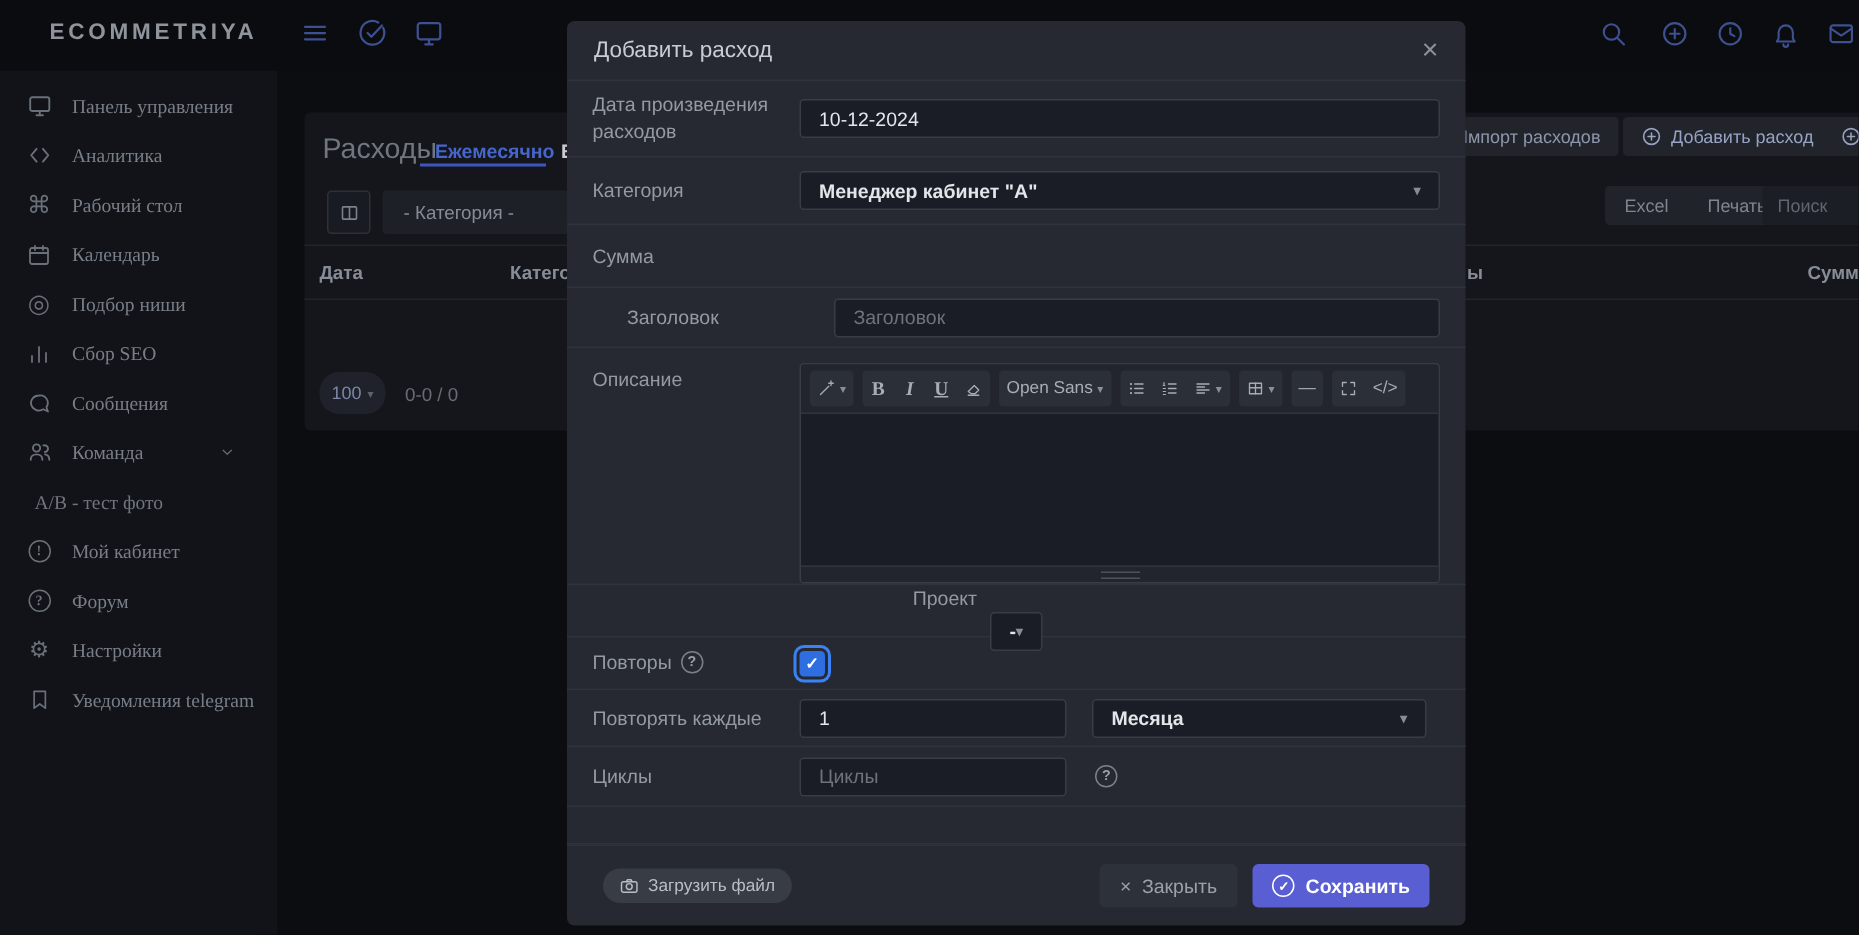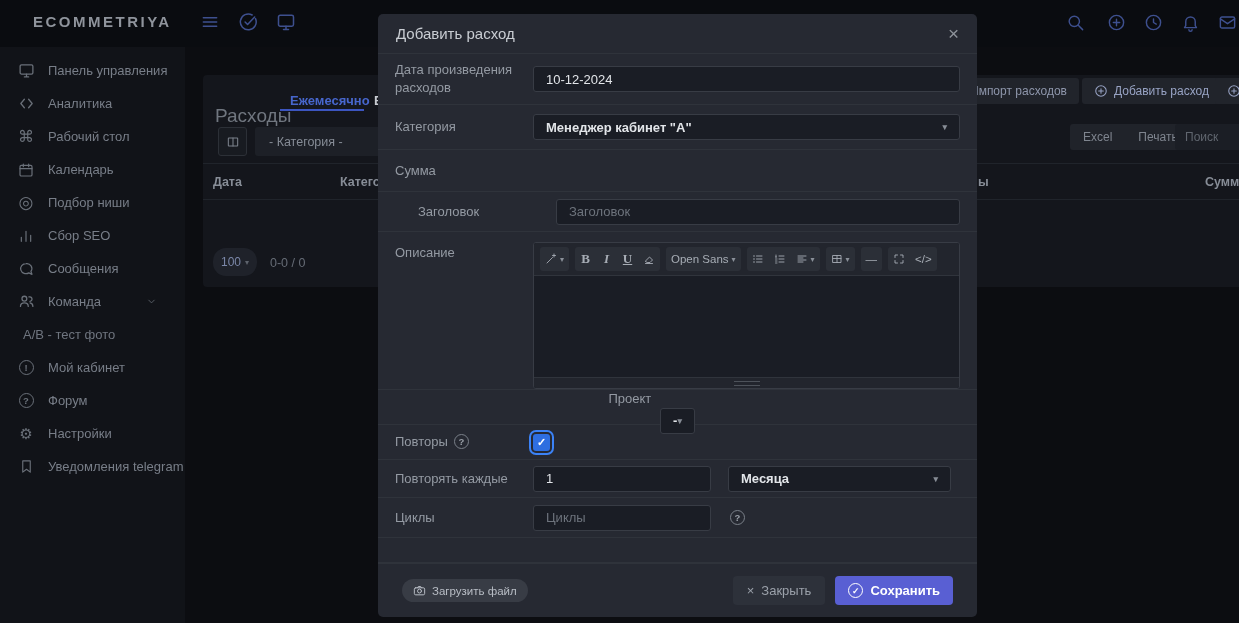--- a/index.html
+++ b/index.html
@@ -29,31 +29,31 @@
   }
   svg{display:block;}
   .ico{stroke:currentColor;fill:none;stroke-width:1.8;stroke-linecap:round;stroke-linejoin:round;}
 
   
   .topbar{position:absolute;left:0;top:0;width:100%;height:47px;background:var(--topbar-bg);z-index:2;}
   .logo{position:absolute;left:33px;top:13px;font-size:15px;font-weight:bold;letter-spacing:2.5px;color:#8f949c;}
   .tb-ic{position:absolute;top:11px;width:22px;height:22px;color:var(--blue-icon);display:flex;align-items:center;justify-content:center;cursor:pointer;}
 
   
-  .sidebar{position:absolute;left:0;top:47px;width:185px;bottom:0;background:var(--sidebar-bg);padding-top:7px;z-index:1;}
+  .sidebar{position:absolute;left:0;top:47px;width:185px;bottom:0;background:var(--sidebar-bg);padding-top:7px;z-index:1;font-family:Liberation Serif, serif;}
   .side-item{height:33px;display:flex;align-items:center;padding-left:17px;color:var(--side-text);font-size:13px;cursor:pointer;position:relative;}
   .side-item .si{width:18px;height:18px;margin-right:13px;color:var(--side-icon);display:flex;align-items:center;justify-content:center;font-size:15px;}
   .side-item.noicon{padding-left:23px;color:#6f757f;}
   .qcirc{width:15px;height:15px;border:1.4px solid var(--side-icon);border-radius:50%;display:flex;align-items:center;justify-content:center;font-size:9.5px;font-weight:bold;color:var(--side-icon);}
   .chev{position:absolute;right:28px;color:#626871;}
 
   
   .main{position:absolute;left:185px;top:47px;right:0;bottom:0;background:var(--main-bg);z-index:1;}
   .panel{position:absolute;left:18px;top:28px;width:1040px;height:212px;background:var(--panel-bg);border-radius:4px;}
-  .page-title{position:absolute;left:12px;top:30px;font-size:19px;color:#70767f;text-align:center;}
+  .page-title{position:absolute;left:12px;top:14px;font-size:19px;color:#70767f;text-align:center;}
   .tab-active{position:absolute;left:87px;top:18px;font-size:13px;font-weight:bold;color:var(--tab-blue);cursor:pointer;}
   .tab-underline{position:absolute;left:77px;top:34px;width:84px;height:2px;background:#3c55c0;}
   .tab-partial{position:absolute;left:171px;top:18px;font-size:13px;font-weight:bold;color:#c8ccd2;cursor:pointer;}
   .pbtn{position:absolute;top:3px;height:26px;background:#21242b;border-radius:3px;display:flex;align-items:center;padding:0 12px;font-size:12px;color:#98a3c4;cursor:pointer;white-space:nowrap;}
   .pbtn .plus{width:14px;height:14px;margin-right:6px;}
   .btn-import{left:755px;color:#8e96ab;}
   .btn-add{left:879px;}
   .btn-add2{left:1012px;width:80px;}
   .colbtn{position:absolute;left:15px;top:52px;width:29px;height:29px;border:1px solid #2c3037;border-radius:3px;display:flex;align-items:center;justify-content:center;color:#7b828c;cursor:pointer;background:#181b21;}
   .cat-select{position:absolute;left:52px;top:52px;width:220px;height:29px;background:#1d2027;border-radius:3px;display:flex;align-items:center;padding:0 14px;font-size:12.5px;color:#868c96;cursor:pointer;}

